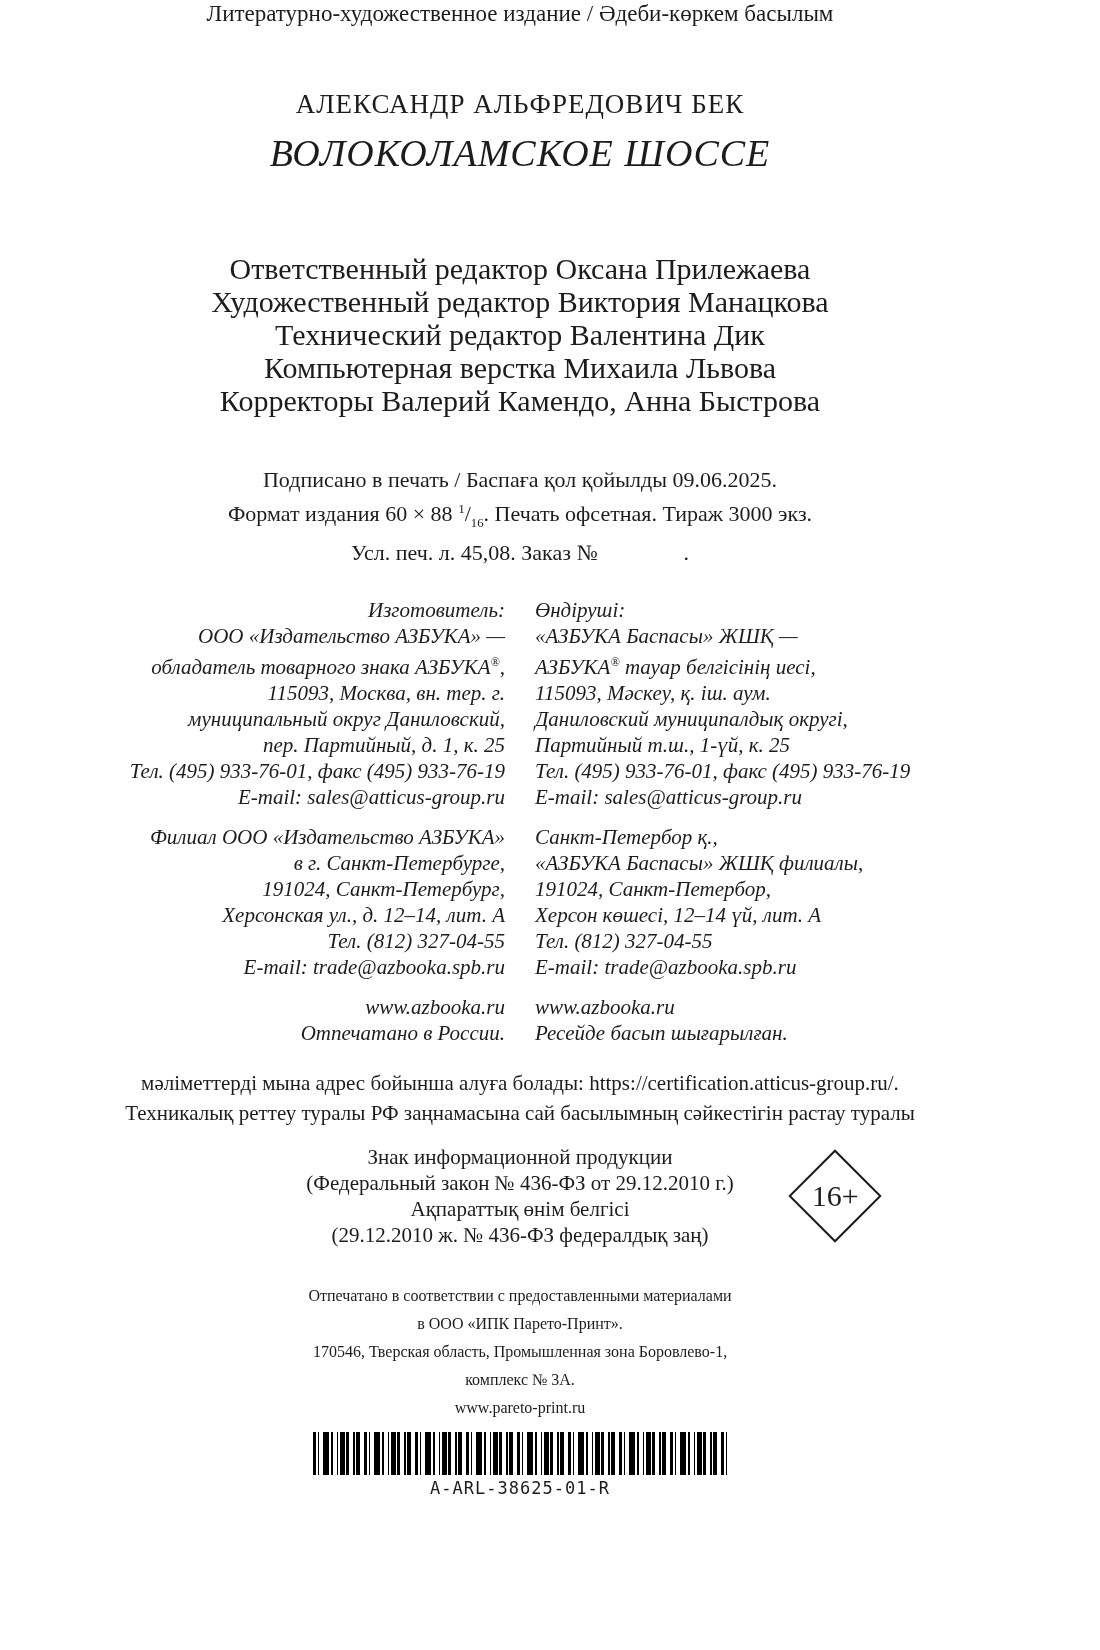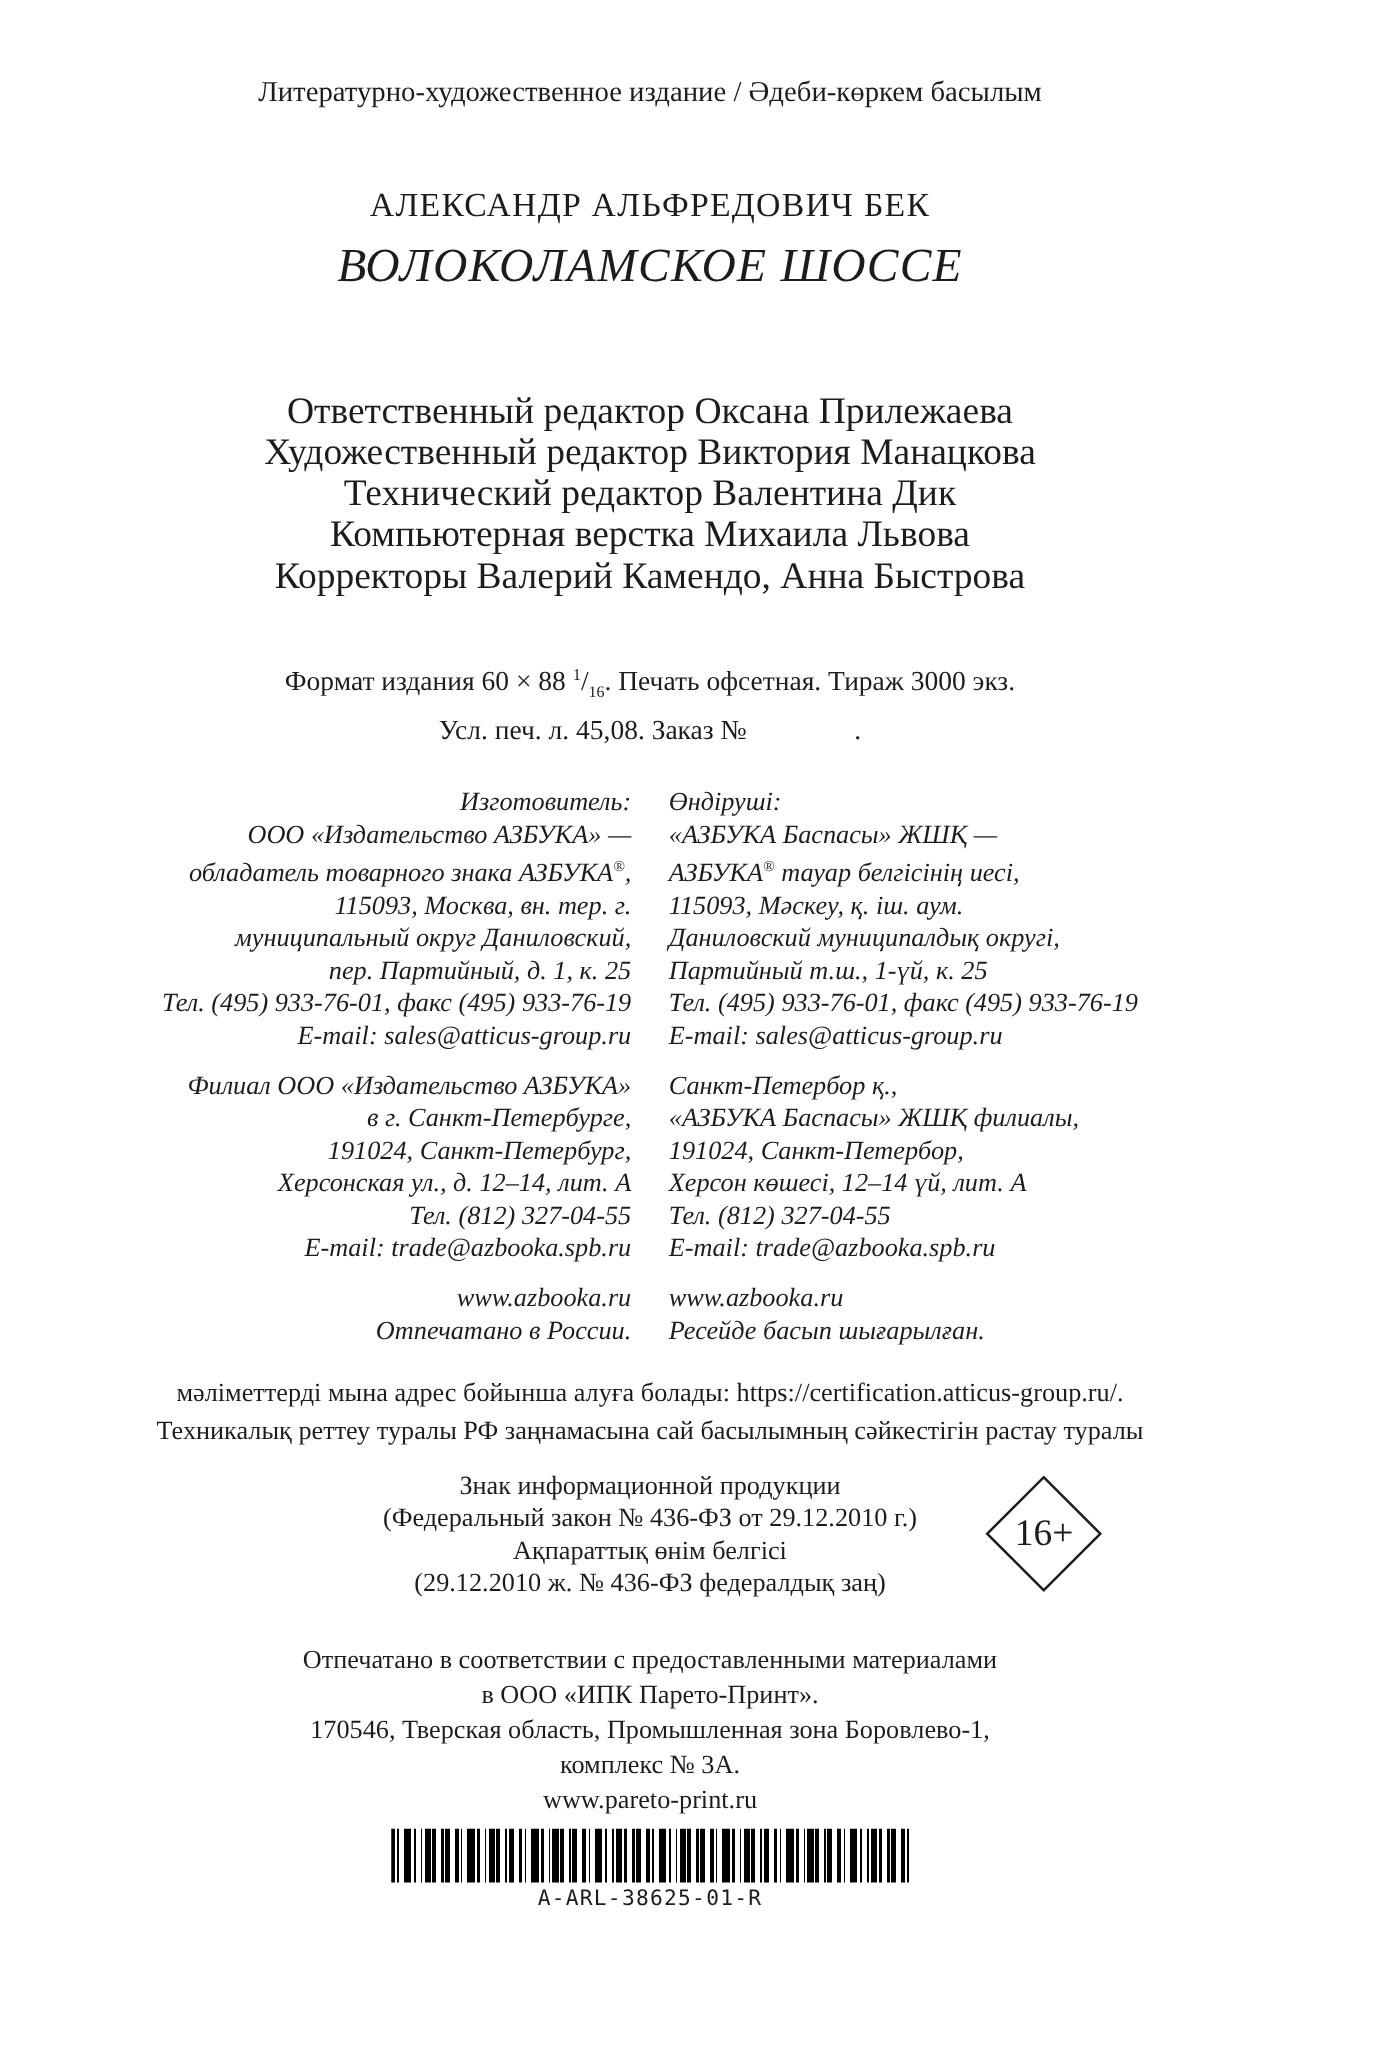--- a/index.html
+++ b/index.html
@@ -11,21 +11,20 @@
     width: 1100px;
     height: 1650px;
     overflow: hidden;
     color: #1c1c1c;
     font-family: "Liberation Serif", serif;
     position: relative;
   }
   .page-column {
     width: 840px;
     margin-left: 100px;
-    padding-top: 60px;
   }
 
   .edition-line {
     font-size: 23px;
     line-height: 28px;
     text-align: center;
   }
   .author-line {
     margin-top: 60px;
     font-size: 27px;
@@ -102,21 +101,21 @@
     background: #ffffff;
   }
   .age-badge span {
     transform: rotate(-45deg);
     font-size: 30px;
     line-height: 1;
   }
 
   .printer-block {
     margin-top: 34px;
-    font-size: 21px;
+    font-size: 16px;
     text-align: center;
   }
   .printer-block .line { line-height: 28px; }
 
   .barcode-wrap {
     margin-top: 10px;
     text-align: center;
   }
   .barcode-bars {
     width: 415px;
@@ -154,20 +153,21 @@
 
   <div class="credits-block">
       <div class="line">Ответственный редактор Оксана Прилежаева</div>
       <div class="line">Художественный редактор Виктория Манацкова</div>
       <div class="line">Технический редактор Валентина Дик</div>
       <div class="line">Компьютерная верстка Михаила Львова</div>
       <div class="line">Корректоры Валерий Камендо, Анна Быстрова</div>
     </div>
 
   <div class="press-block">
+    <div class="line">Подписано в печать / Баспаға қол қойылды 09.06.2025.</div>
     <div class="line"><span>Формат издания 60 × 88 </span><sup>1</sup><span>/</span><sub>16</sub><span>. Печать офсетная. Тираж 3000 экз.</span></div>
     <div class="line"><span>Усл. печ. л. 45,08. Заказ №</span><span class="order-gap"></span><span>.</span></div>
   </div>
 
   <div class="imprint-columns">
     <div class="imprint-col imprint-left">
       <div class="imprint-group">
           <div class="line">Изготовитель:</div>
           <div class="line">ООО «Издательство АЗБУКА» —</div>
           <div class="line">обладатель товарного знака АЗБУКА<sup class="reg">®</sup>,</div>

